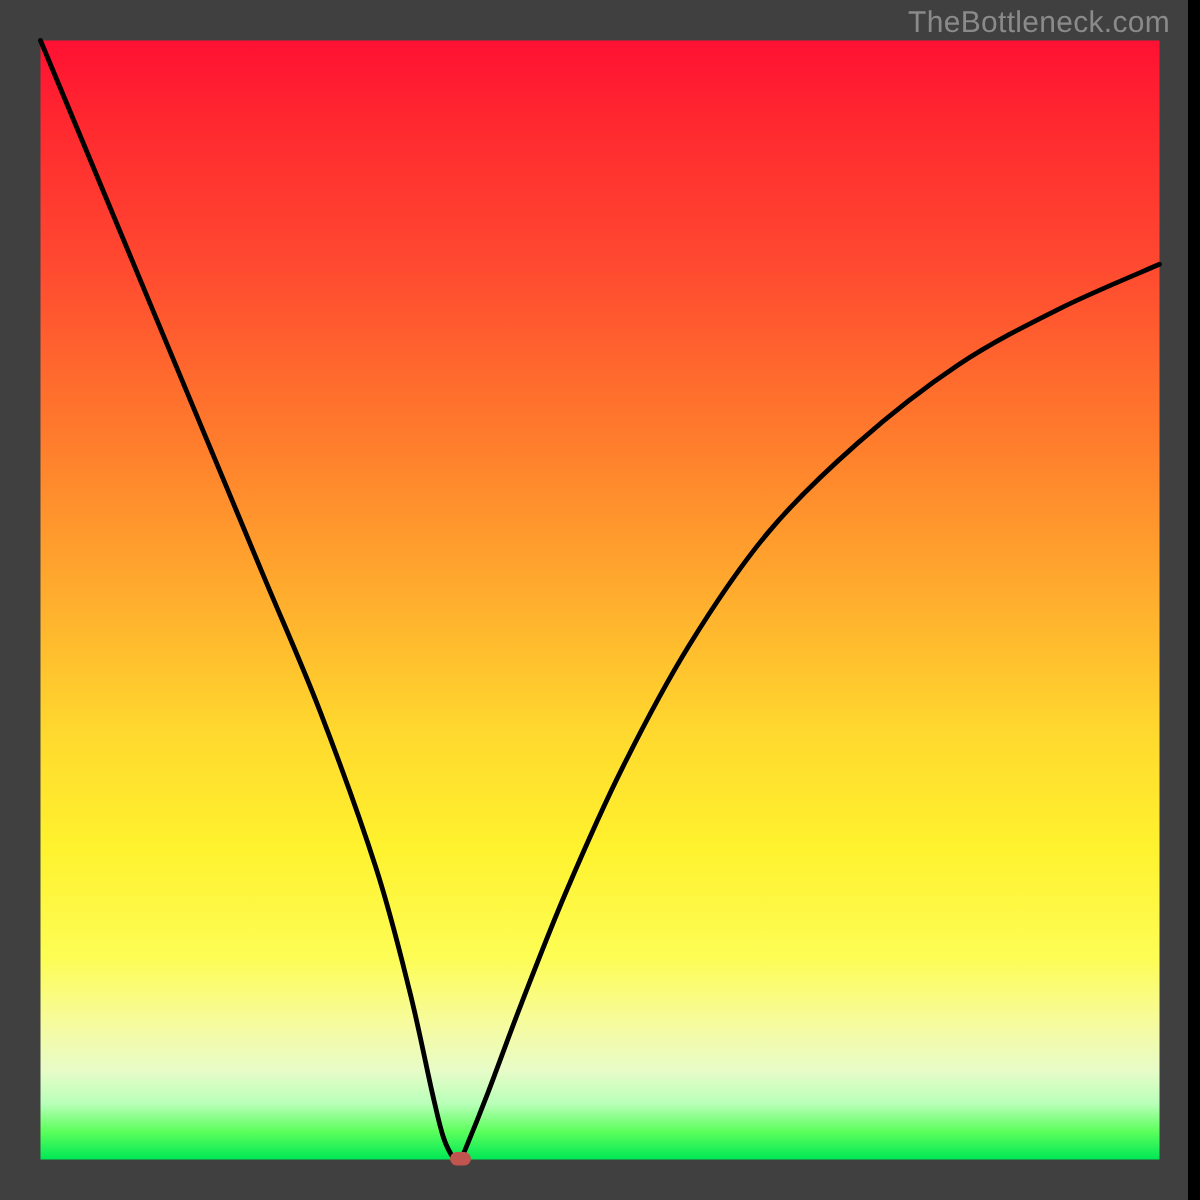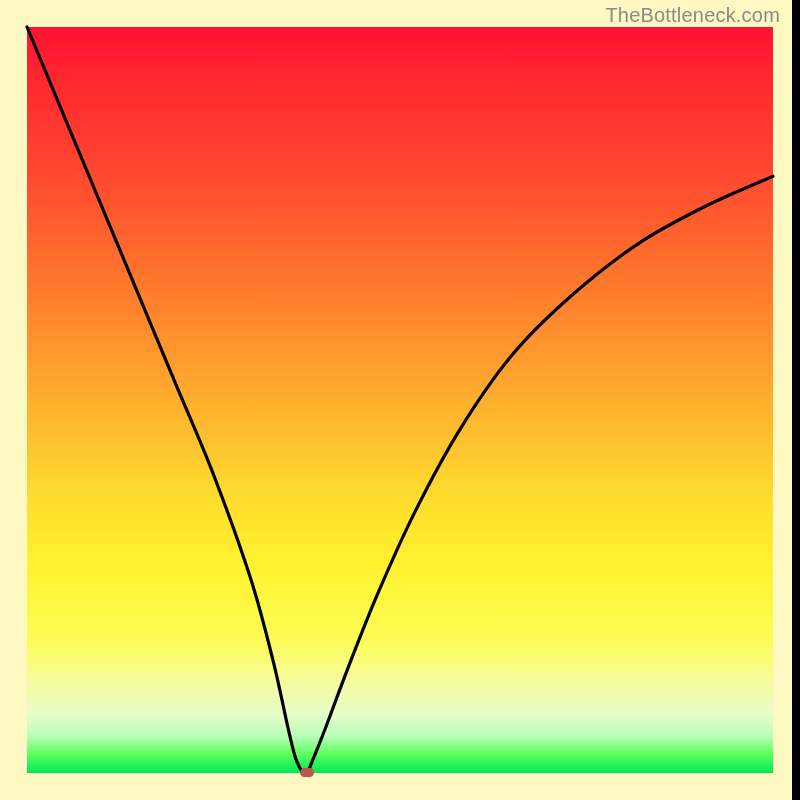--- a/index.html
+++ b/index.html
@@ -10,21 +10,21 @@
     background: #000;
     overflow: hidden;
     font-family: Arial, Helvetica, sans-serif;
   }
   .frame {
     position: absolute;
     left: 0;
     top: 0;
     width: 792px;
     height: 800px;
-    background: #fef9c3;
+    background: #404040;
   }
   .plot-area {
     position: absolute;
     left: 27px;
     top: 27px;
     width: 746px;
     height: 746px;
     
     background: linear-gradient(
       to bottom,

